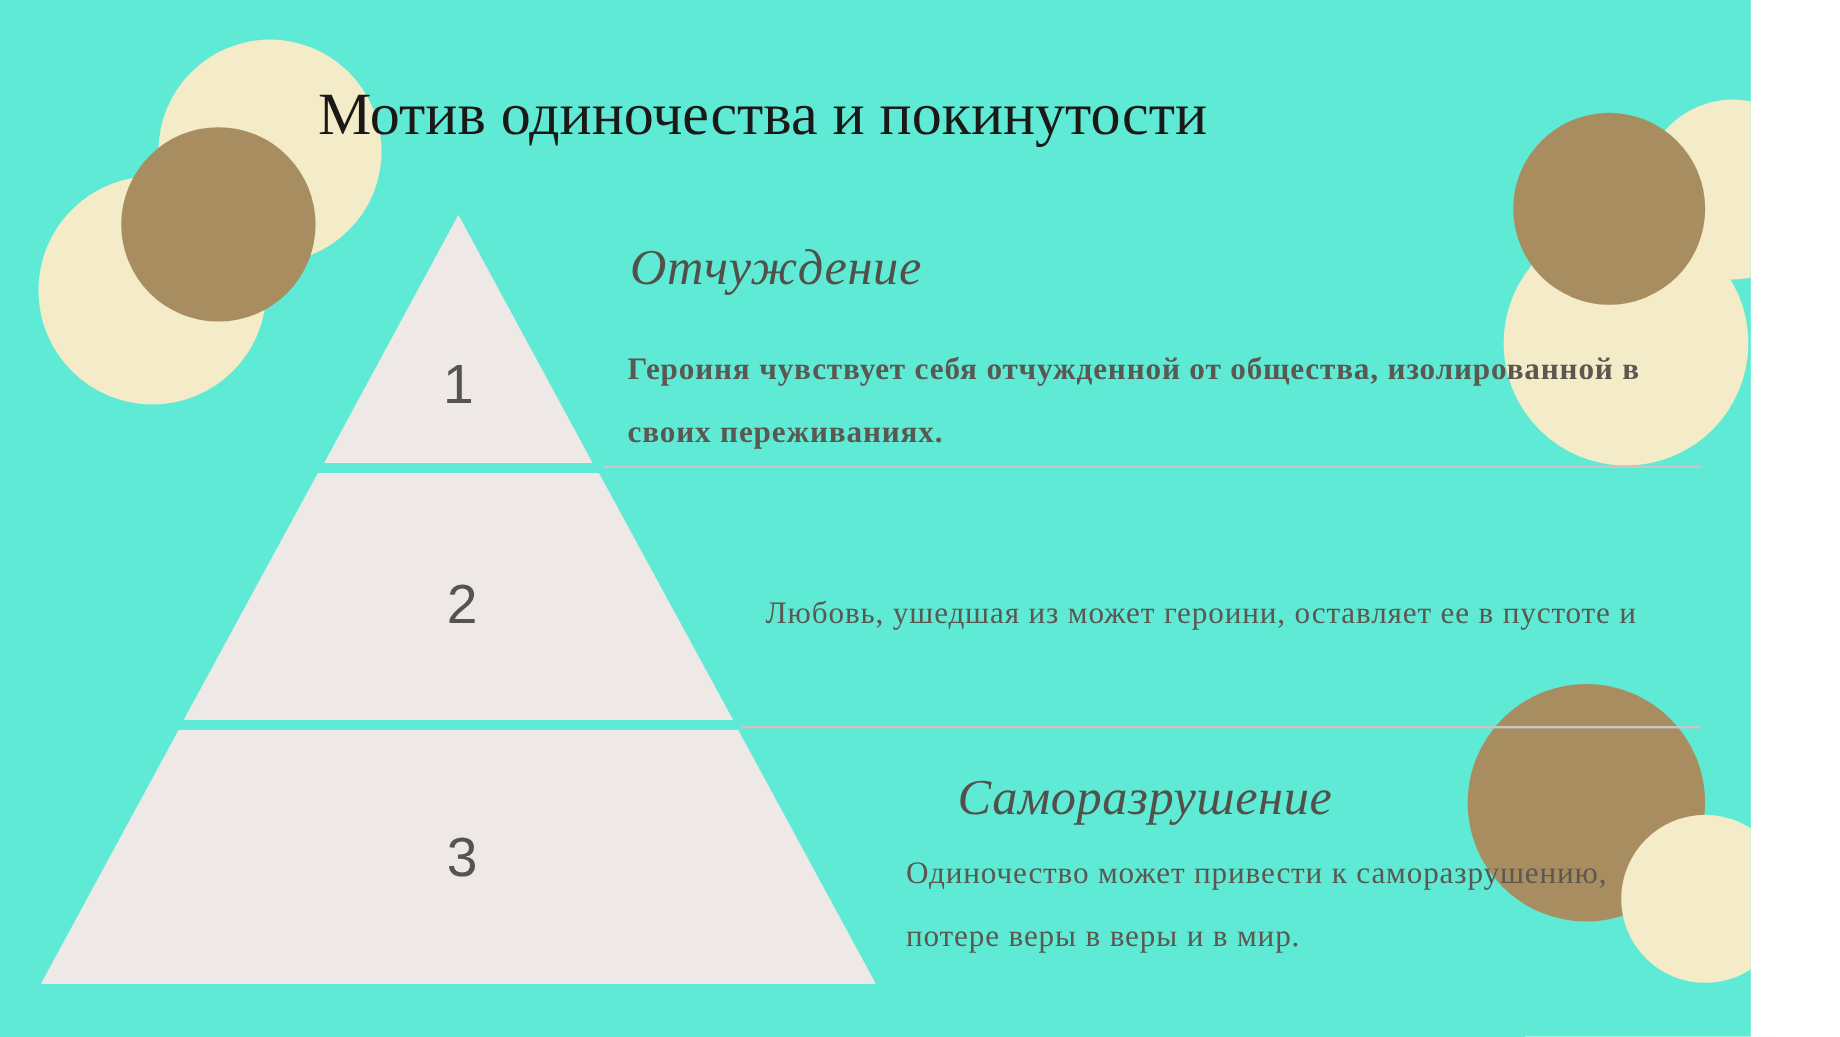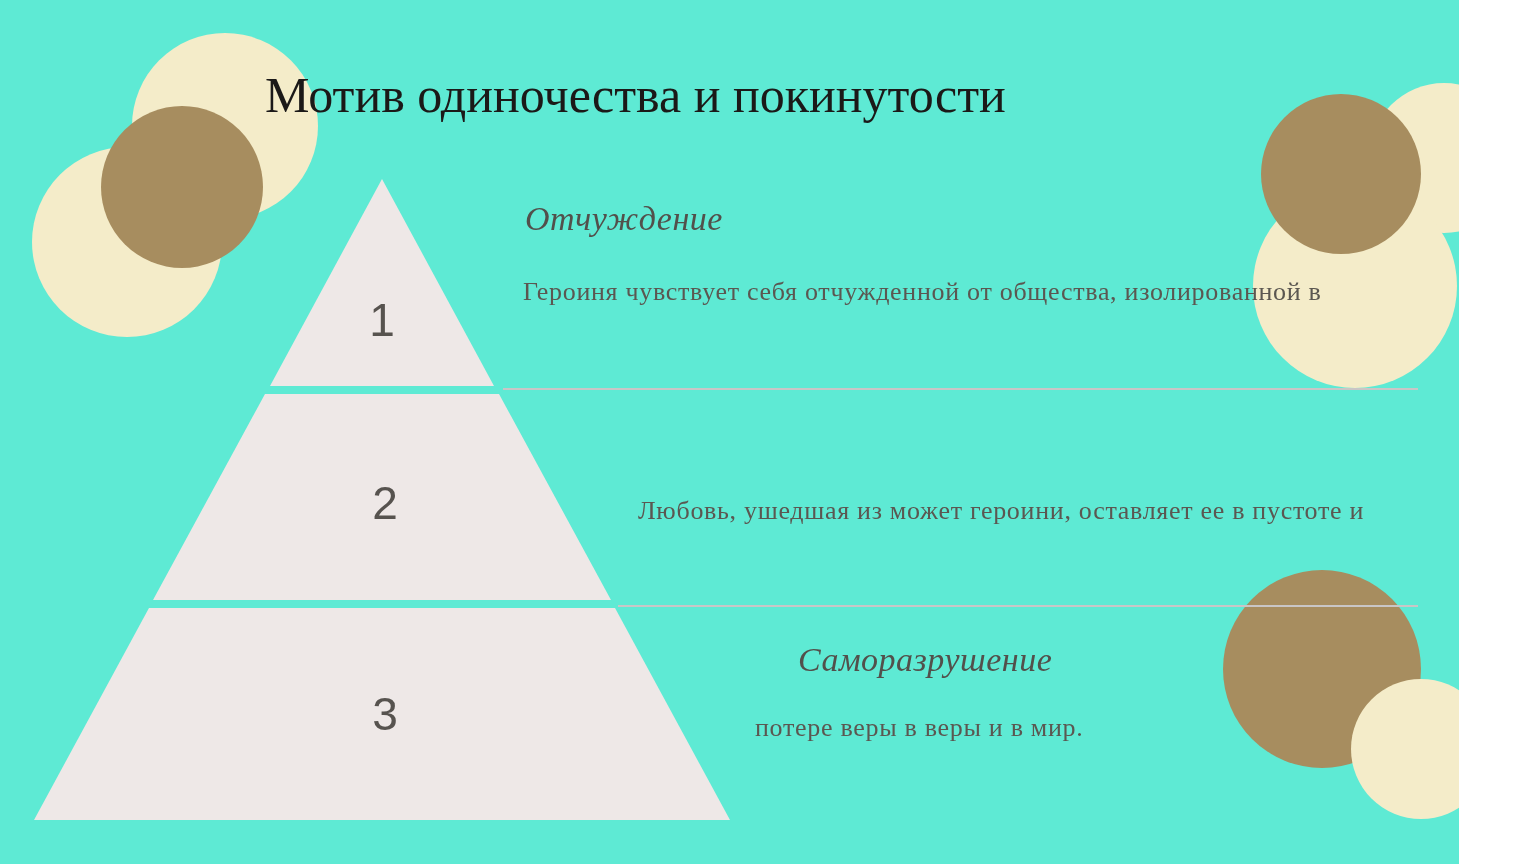--- a/index.html
+++ b/index.html
@@ -69,40 +69,40 @@
   .divider { position: absolute; height: 2px; background: var(--divider, #c9c6c6); z-index: 5; }
   .divider-1 { left: 503px; top: 388px; width: 915px; }
   .divider-2 { left: 618px; top: 605px; width: 800px; }
 
   
   .section-heading {
     position: absolute;
     margin: 0;
     font-style: italic;
     font-weight: 400;
-    font-size: 34px;
+    font-size: 42px;
     letter-spacing: 0.5px;
     color: var(--heading-text, #52504b);
     z-index: 6;
     white-space: nowrap;
   }
   .heading-1 { left: 525px; top: 200px; }
   .heading-2 { left: 638px; top: 424px; }
   .heading-3 { left: 798px; top: 641px; }
 
   .section-body {
     position: absolute;
     font-size: 26px;
     line-height: 52px;
     letter-spacing: 0.7px;
     color: var(--body-text, #5b5751);
     z-index: 6;
     white-space: nowrap;
   }
-  .body-1 { left: 523px; top: 266px; }
+  .body-1 { left: 523px; top: 282px; font-weight: bold; }
   .body-2 { left: 638px; top: 485px; }
   .body-3 { left: 755px; top: 702px; }
 </style>
 </head>
 <body>
 
 <div class="slide">
 
   <div class="circle cream c-tl-1"></div>
   <div class="circle cream c-tl-2"></div>
@@ -121,24 +121,26 @@
   <div class="level-num num-1">1</div>
   <div class="level-num num-2">2</div>
   <div class="level-num num-3">3</div>
 
   <div class="divider divider-1"></div>
   <div class="divider divider-2"></div>
 
   <h2 class="section-heading heading-1">Отчуждение</h2>
   <div class="section-body body-1">
     <div>Героиня чувствует себя отчужденной от общества, изолированной в</div>
+    <div>своих переживаниях.</div>
   </div>
 
   <div class="section-body body-2">
     <div>Любовь, ушедшая из может героини, оставляет ее в пустоте и</div>
   </div>
 
   <h2 class="section-heading heading-3">Саморазрушение</h2>
   <div class="section-body body-3">
+    <div>Одиночество может привести к саморазрушению,</div>
     <div>потере веры в веры и в мир.</div>
   </div>
 
 </div>
 
 </body></html>

